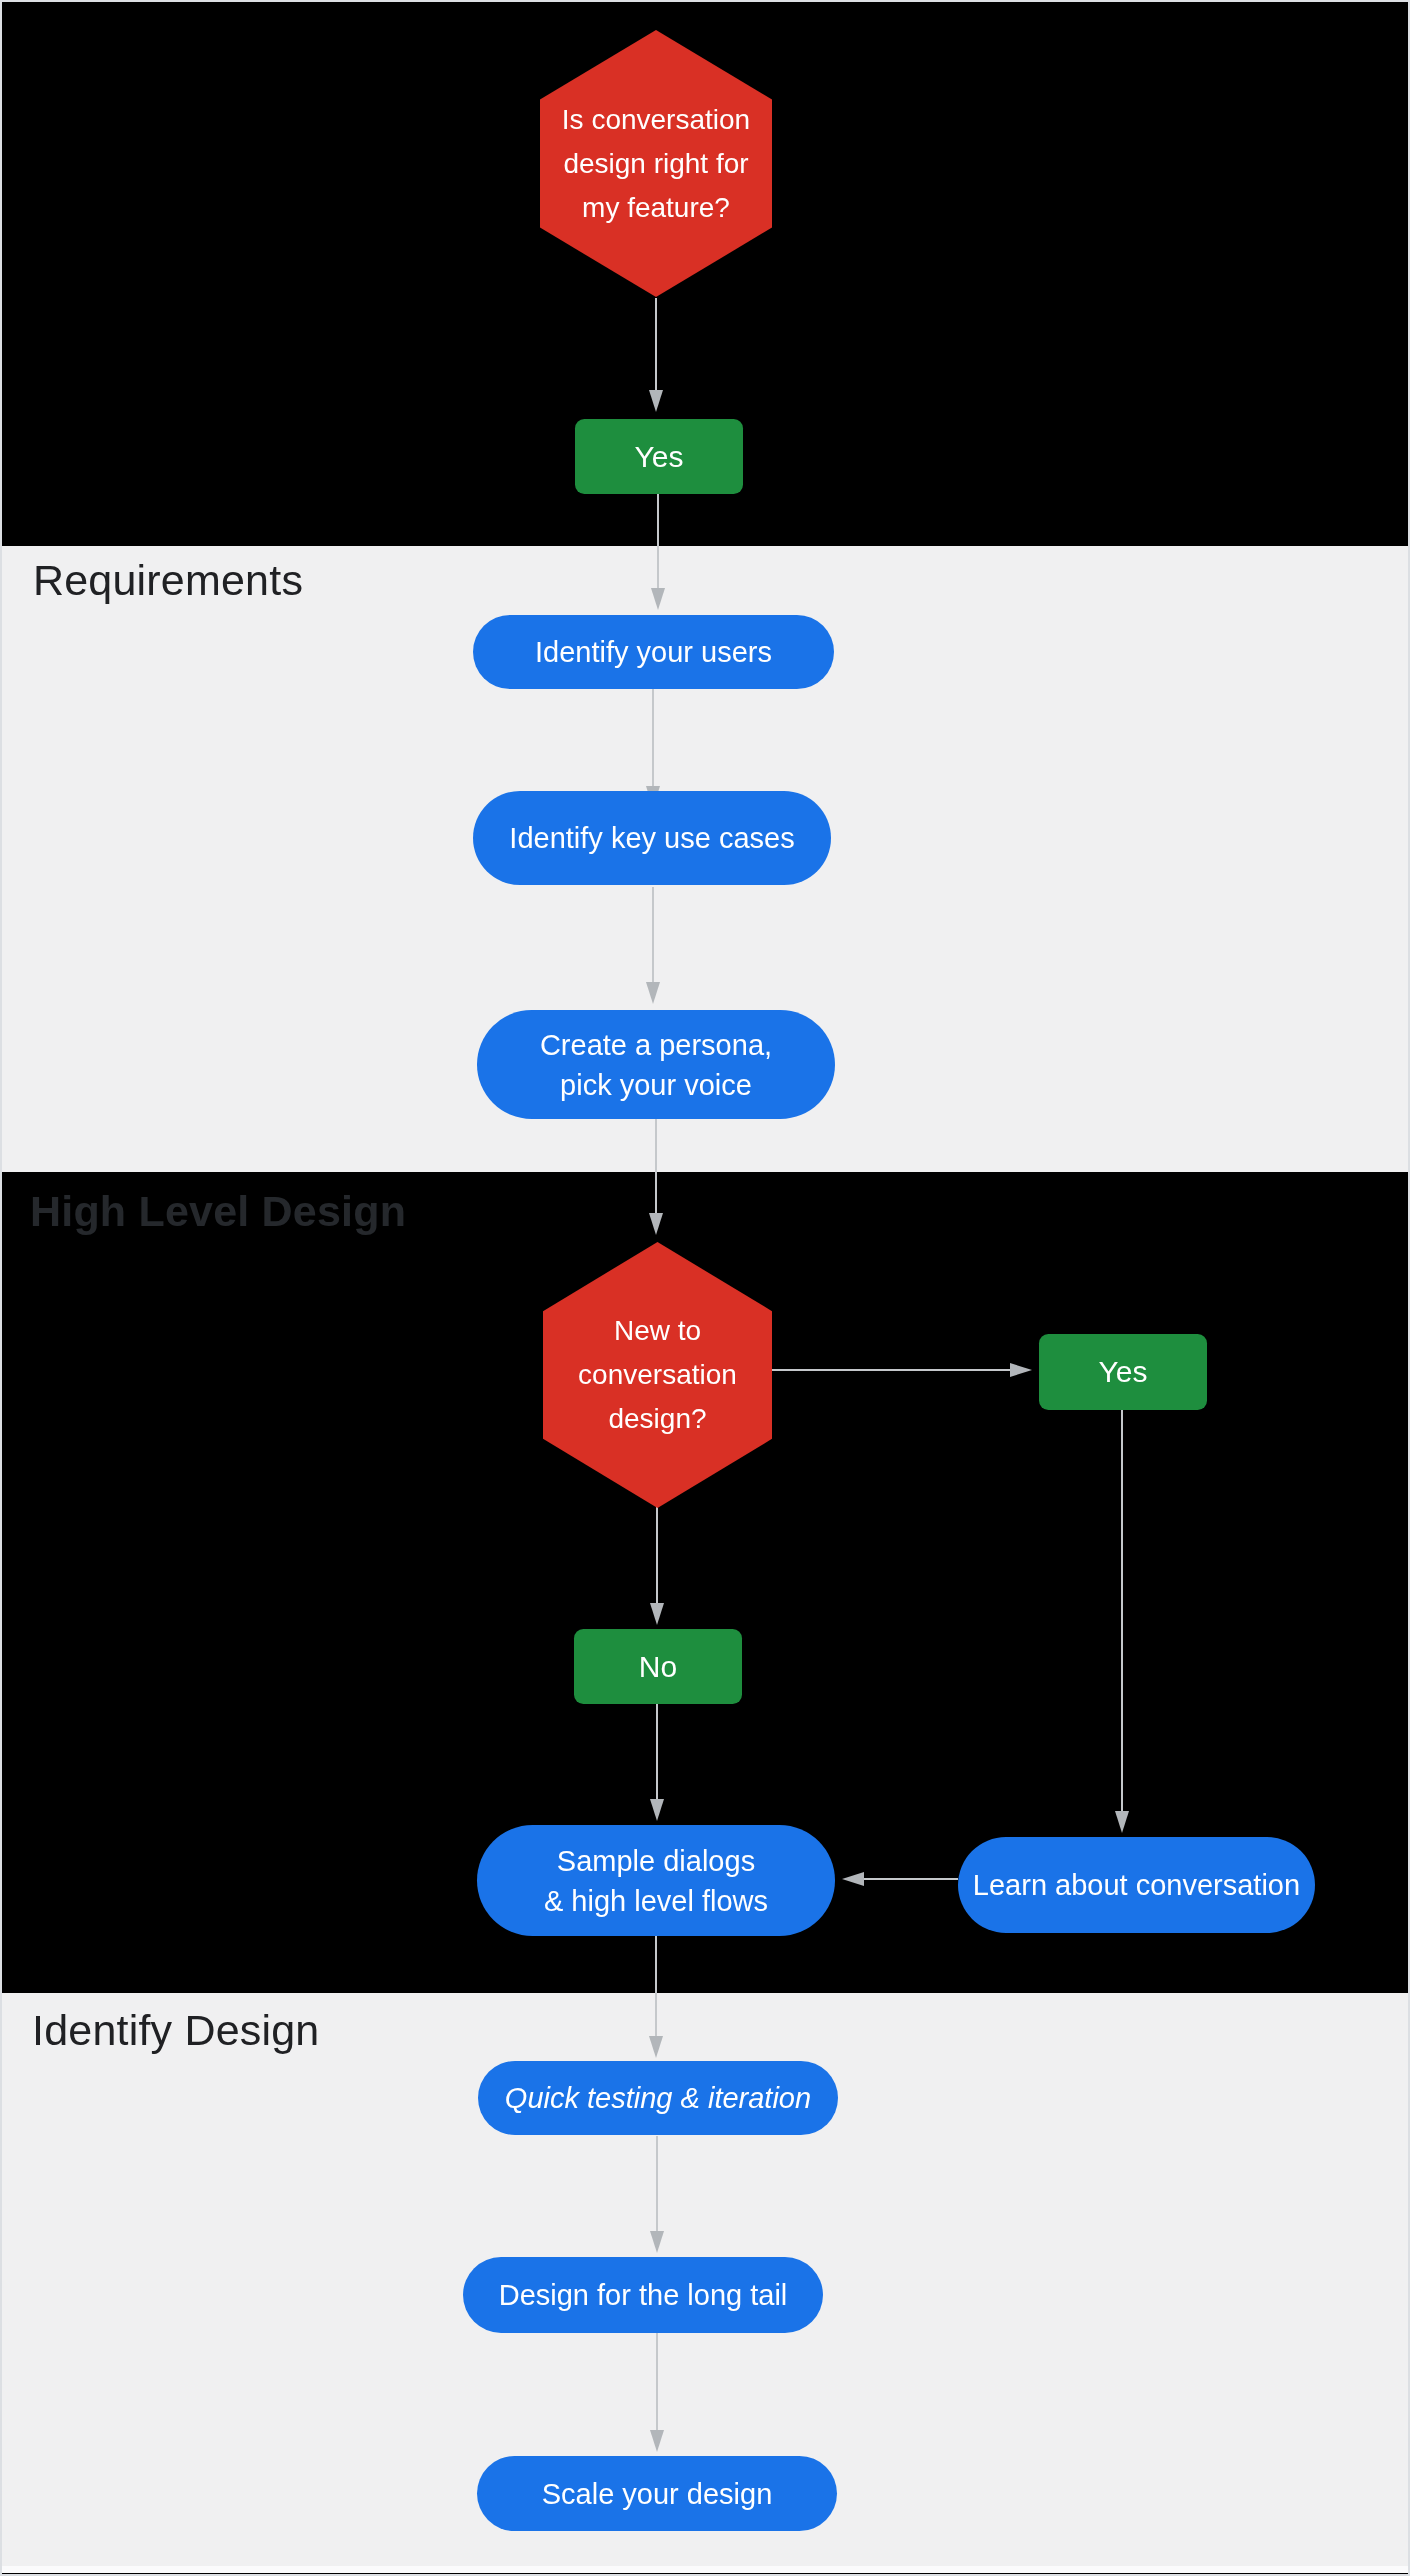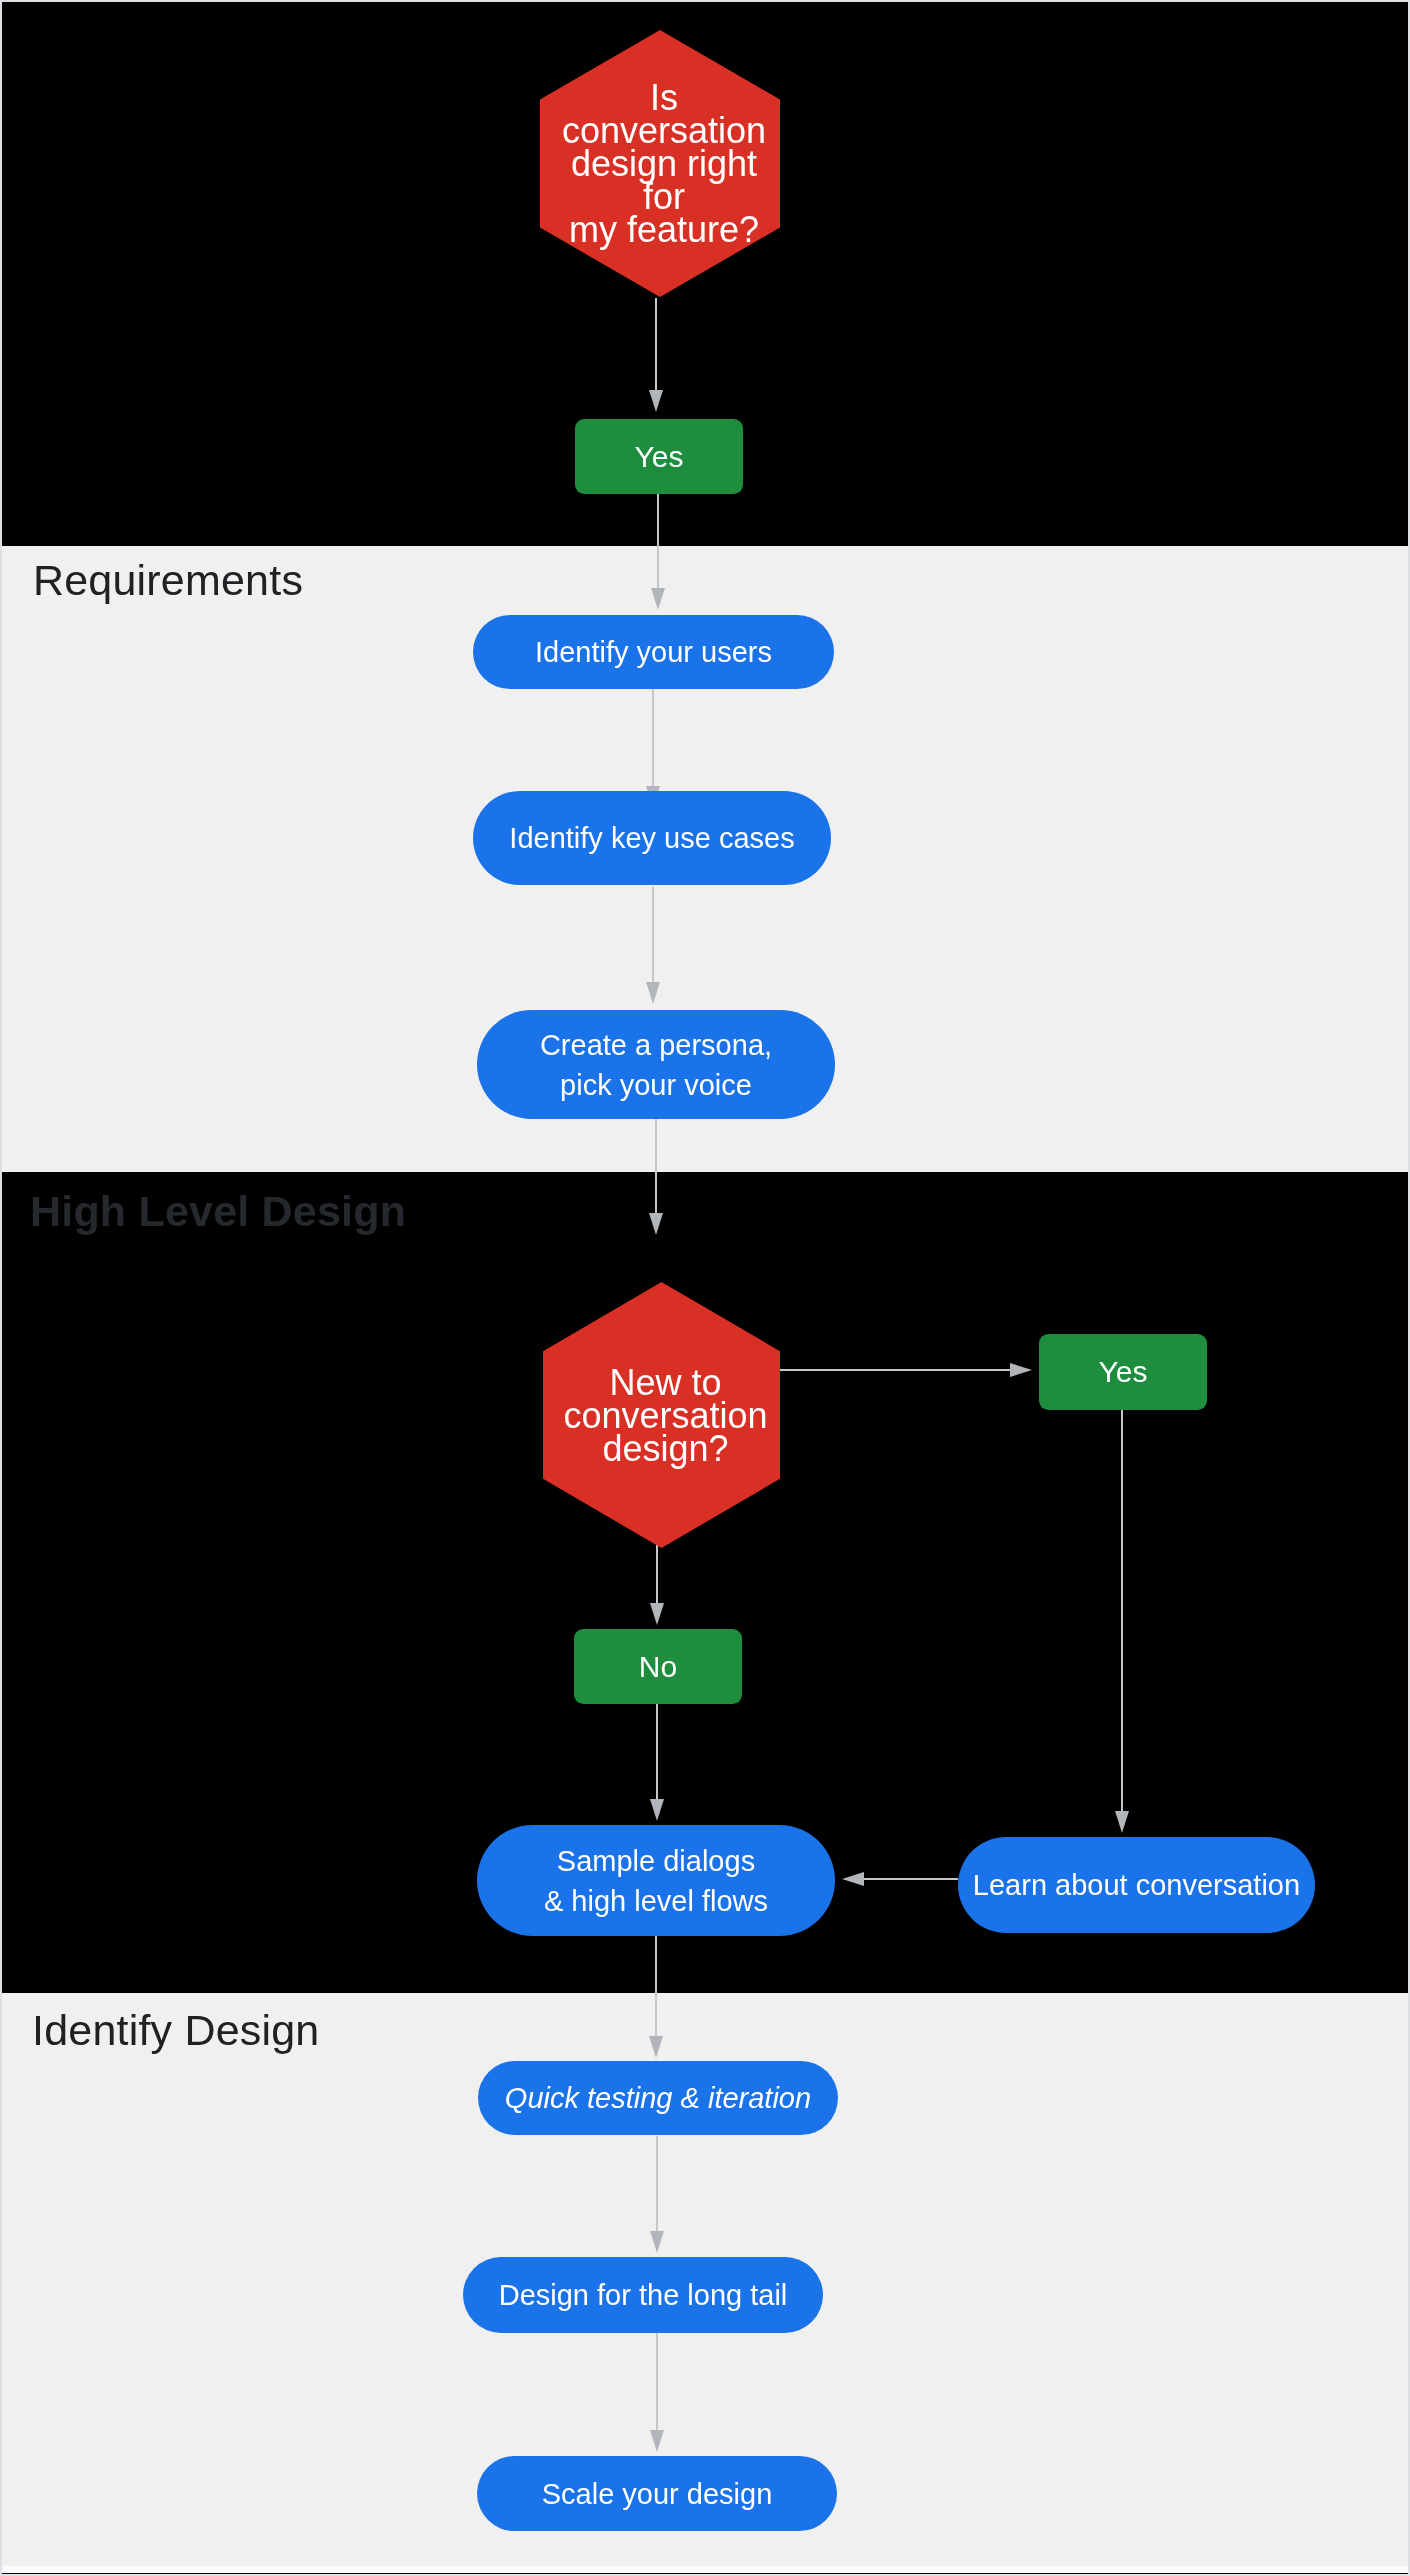--- a/index.html
+++ b/index.html
@@ -24,21 +24,21 @@
   .label-on-light{color:var(--header-on-light,#202124);}
   .label-on-dark{color:var(--header-on-dark,#25282c);font-weight:bold;}
   .node{
     position:absolute;display:flex;align-items:center;justify-content:center;
     color:var(--node-text,#fff);text-align:center;
     white-space:pre-line;
   }
   .hexagon{
     background:var(--red,#d93025);
     clip-path:polygon(50% 0%,100% 26%,100% 74%,50% 100%,0% 74%,0% 26%);
-    font-size:36px;line-height:33px;padding-left:8px;
+    font-size:28px;line-height:44px;
   }
   .pill{
     background:var(--blue,#1a73e8);
     border-radius:56px;
     font-size:29px;line-height:40px;
   }
   .answer{
     background:var(--green,#1e8e3e);
     border-radius:9.3px;
     font-size:30px;
@@ -98,21 +98,21 @@
 
   <div class="node answer" style="left:573px;top:417px;width:168px;height:75px;">Yes</div>
 
   <div class="node pill" style="left:471px;top:613px;width:361px;height:74px;">Identify your users</div>
 
   <div class="node pill" style="left:471px;top:789px;width:358px;height:94px;">Identify key use cases</div>
 
   <div class="node pill" style="left:475px;top:1008px;width:358px;height:109px;">Create a persona,
 pick your voice</div>
 
-  <div class="node hexagon" style="left:541px;top:1280px;width:229px;height:266px;">New to
+  <div class="node hexagon" style="left:541px;top:1240px;width:229px;height:266px;">New to
 conversation
 design?</div>
 
   <div class="node answer" style="left:1037px;top:1332px;width:168px;height:76px;">Yes</div>
 
   <div class="node answer" style="left:572px;top:1627px;width:168px;height:75px;">No</div>
 
   <div class="node pill" style="left:475px;top:1823px;width:358px;height:111px;">Sample dialogs
 &amp; high level flows</div>
 

